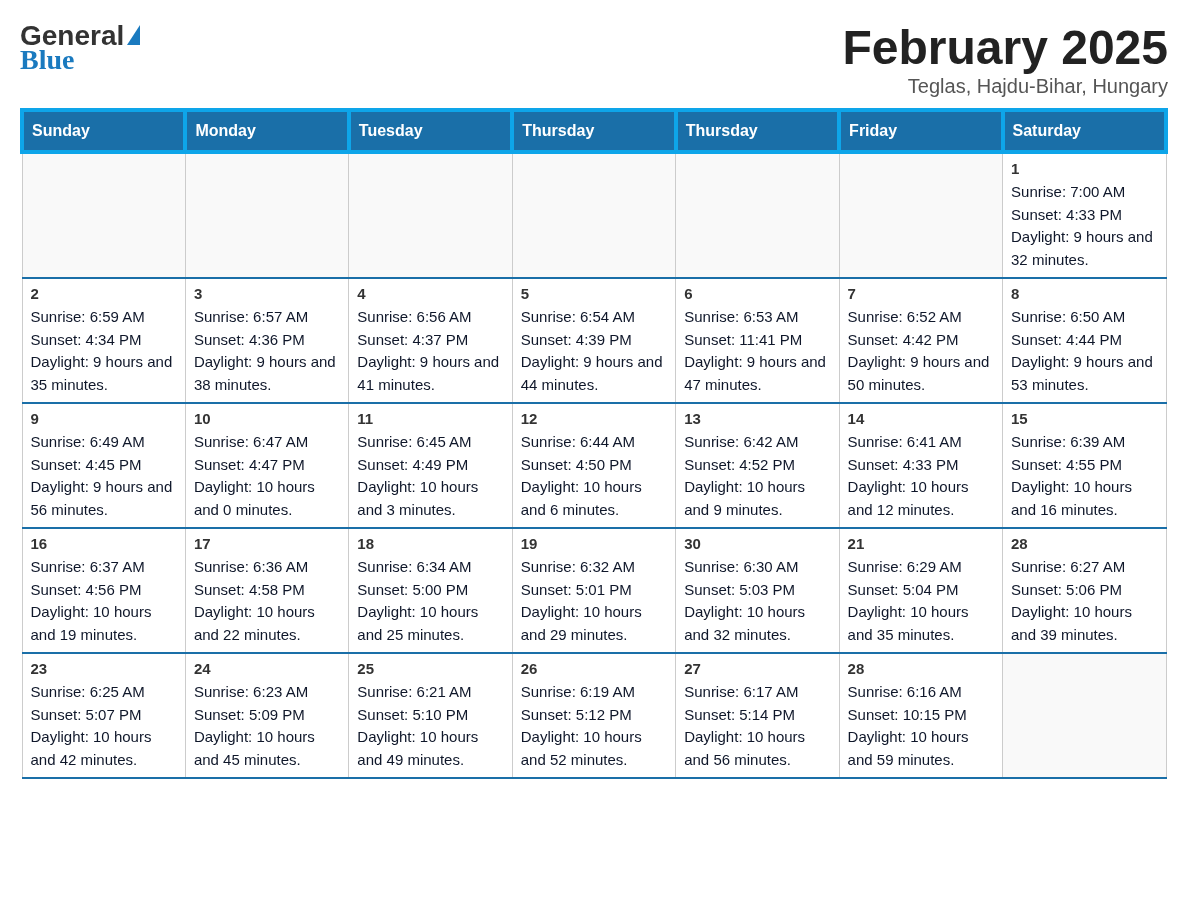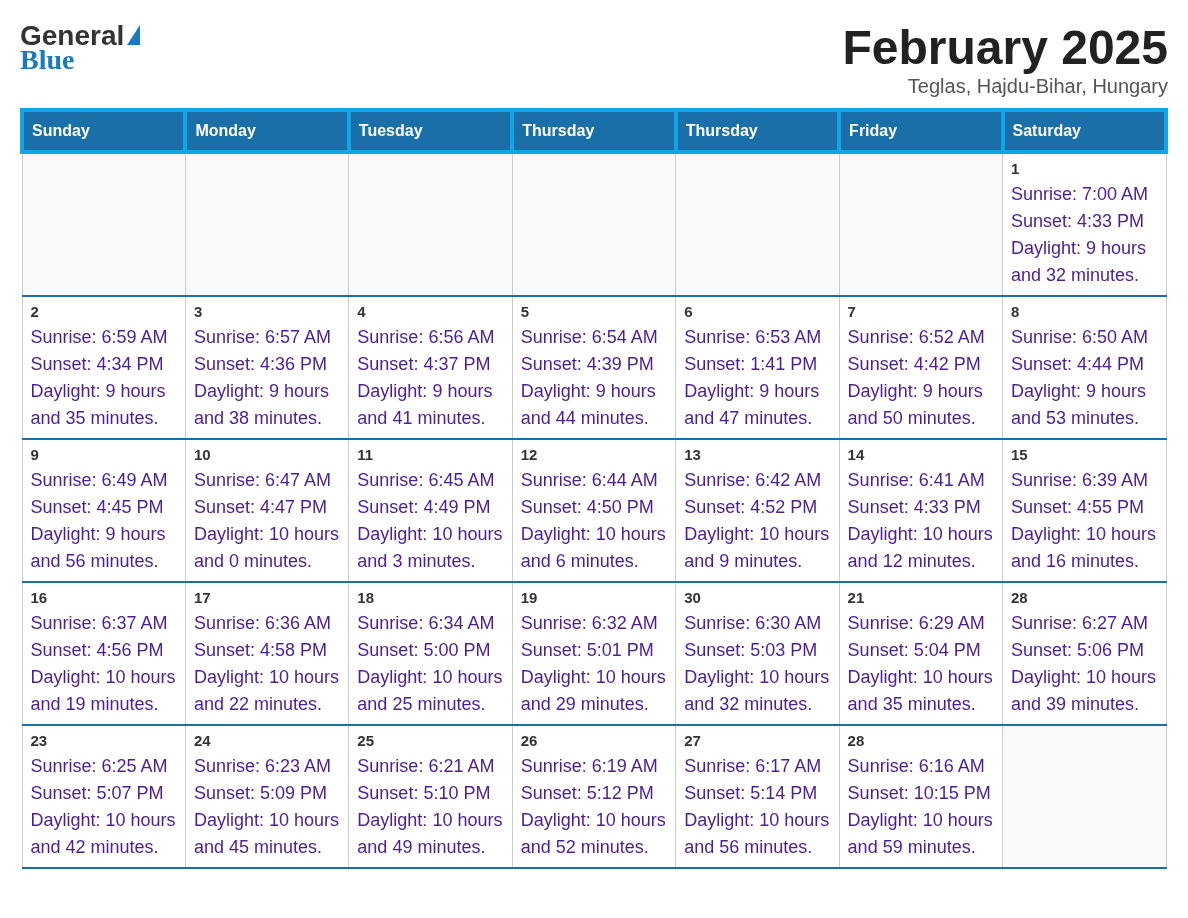--- a/index.html
+++ b/index.html
@@ -72,23 +72,23 @@
     .calendar tr {
       border-bottom: 2px solid #1a6fa8;
     }
     .day-number {
       font-size: 15px;
       font-weight: bold;
       display: block;
       margin-bottom: 4px;
     }
     .day-info {
-      font-size: 18px;
+      font-size: 15px;
       line-height: 1.5;
-      color: #4c1d95;
+      color: #0f172a;
     }
     .empty-cell {
       background: #f9f9f9;
     }
   </style>
 </head>
 <body>
 
 <div class="header">
   <div class="logo">
@@ -152,21 +152,21 @@
         </td>
         <td>
           <span class="day-number">5</span>
           <div class="day-info">Sunrise: 6:54 AM
 Sunset: 4:39 PM
 Daylight: 9 hours and 44 minutes.</div>
         </td>
         <td>
           <span class="day-number">6</span>
           <div class="day-info">Sunrise: 6:53 AM
-Sunset: 1:41 PM
+Sunset: 11:41 PM
 Daylight: 9 hours and 47 minutes.</div>
         </td>
         <td>
           <span class="day-number">7</span>
           <div class="day-info">Sunrise: 6:52 AM
 Sunset: 4:42 PM
 Daylight: 9 hours and 50 minutes.</div>
         </td>
         <td>
           <span class="day-number">8</span>

